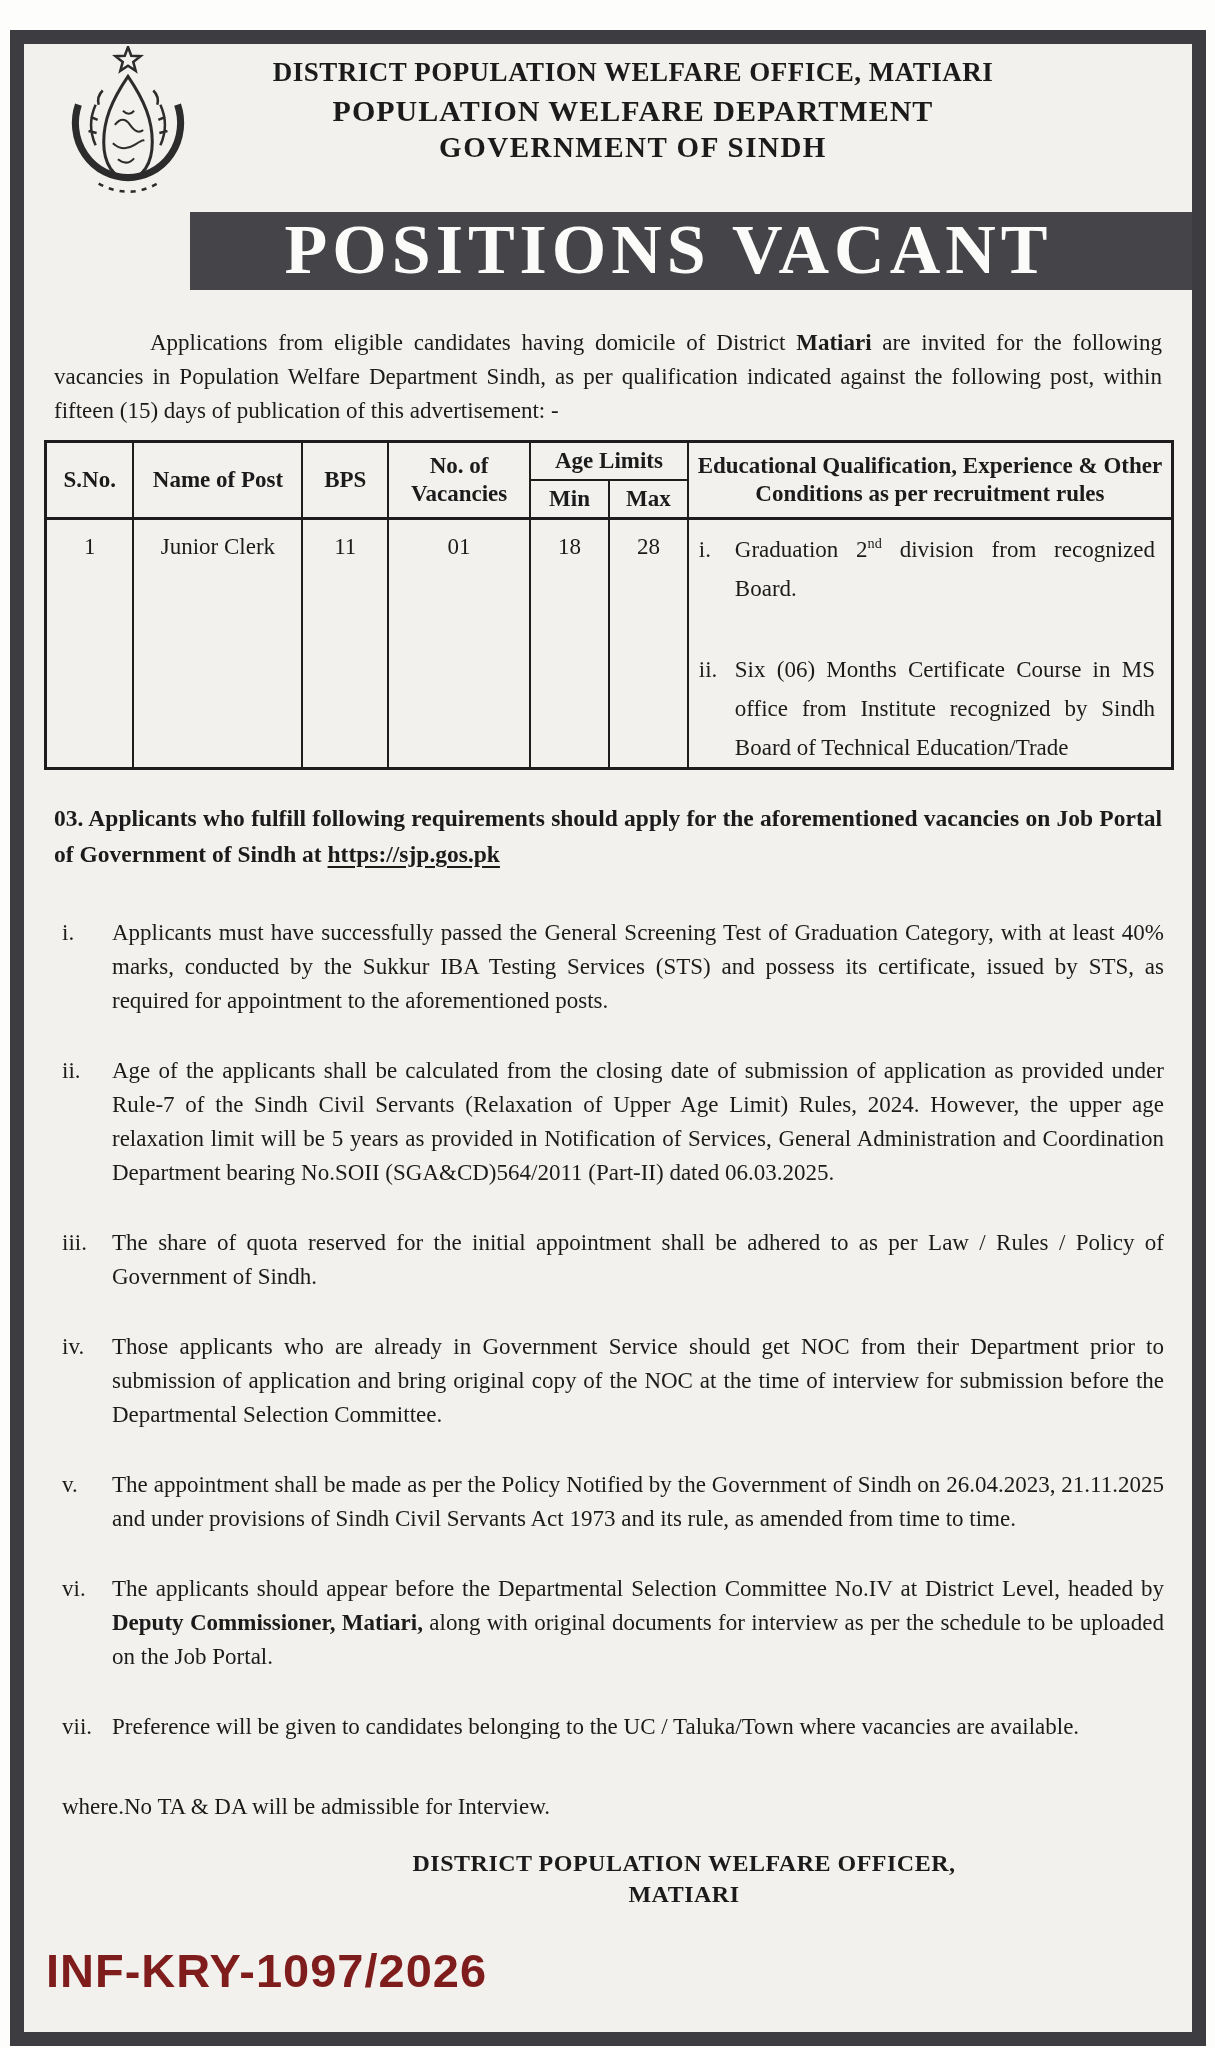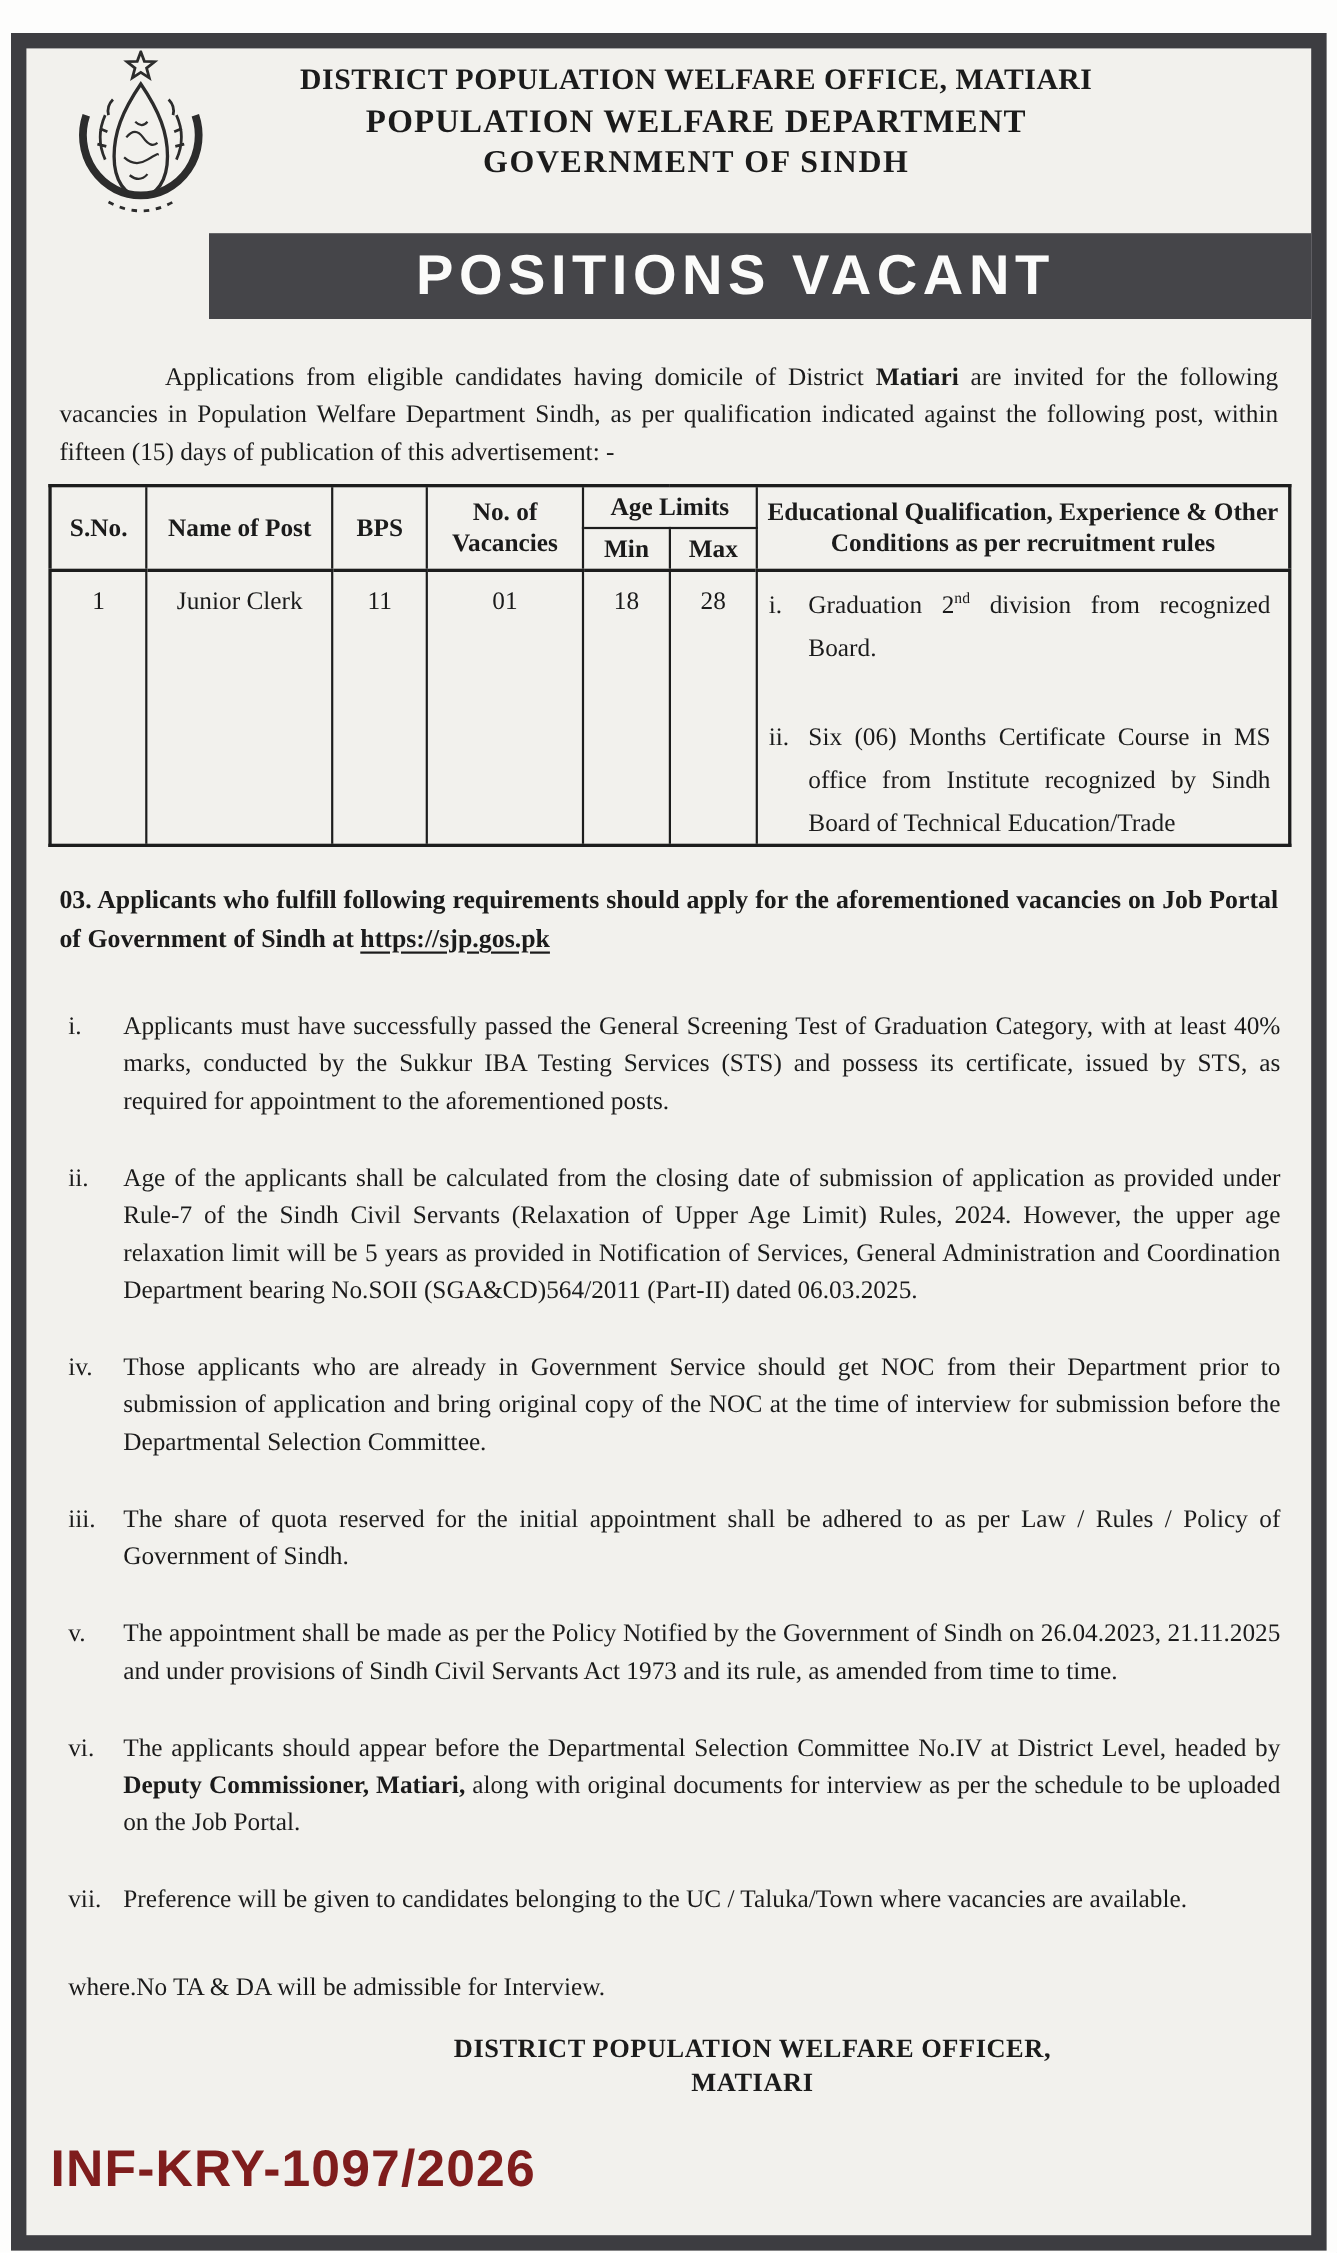--- a/index.html
+++ b/index.html
@@ -26,24 +26,24 @@
   .masthead-text { text-align:center; padding-left:70px; padding-right:20px; }
   .mh-line1 { font-size:27px; font-weight:bold; letter-spacing:.5px; line-height:40px; }
   .mh-line2 { font-size:30px; font-weight:bold; letter-spacing:1px; line-height:37px; }
   .mh-line3 { font-size:29px; font-weight:bold; letter-spacing:1.5px; line-height:37px; }
 
   
   .banner {
     margin-left:166px; margin-top:16px; height:78px;
     background:#454549;
     color:#fbfbfa;
-    font-weight:bold; font-size:51px; letter-spacing:5px;
+    font-weight:bold; font-size:70px; letter-spacing:5px;
     line-height:76px; text-align:center;
     padding-right:45px;
-    font-family:Liberation Sans, sans-serif;
+    font-family:Liberation Serif, serif;
     white-space:nowrap;
   }
 
   
   .intro {
     margin:36px 30px 0 30px;
     font-size:23px; line-height:34px;
     text-align:justify; text-indent:96px;
   }
   .intro b { font-weight:bold; }
@@ -200,26 +200,26 @@
     <div class="notes">
       <div class="note">
         <span class="note-num">i.</span>
         <span class="note-text">Applicants must have successfully passed the General Screening Test of Graduation Category, with at least 40% marks, conducted by the Sukkur IBA Testing Services (STS) and possess its certificate, issued by STS, as required for appointment to the aforementioned posts.</span>
       </div>
       <div class="note">
         <span class="note-num">ii.</span>
         <span class="note-text">Age of the applicants shall be calculated from the closing date of submission of application as provided under Rule-7 of the Sindh Civil Servants (Relaxation of Upper Age Limit) Rules, 2024. However, the upper age relaxation limit will be 5 years as provided in Notification of Services, General Administration and Coordination Department bearing No.SOII (SGA&amp;CD)564/2011 (Part-II) dated 06.03.2025.</span>
       </div>
       <div class="note">
+        <span class="note-num">iii.</span>
+        <span class="note-text">The share of quota reserved for the initial appointment shall be adhered to as per Law / Rules / Policy of Government of Sindh.</span>
+      </div>
+      <div class="note">
         <span class="note-num">iv.</span>
         <span class="note-text">Those applicants who are already in Government Service should get NOC from their Department prior to submission of application and bring original copy of the NOC at the time of interview for submission before the Departmental Selection Committee.</span>
-      </div>
-      <div class="note">
-        <span class="note-num">iii.</span>
-        <span class="note-text">The share of quota reserved for the initial appointment shall be adhered to as per Law / Rules / Policy of Government of Sindh.</span>
       </div>
       <div class="note">
         <span class="note-num">v.</span>
         <span class="note-text">The appointment shall be made as per the Policy Notified by the Government of Sindh on 26.04.2023, 21.11.2025 and under provisions of Sindh Civil Servants Act 1973 and its rule, as amended from time to time.</span>
       </div>
       <div class="note">
         <span class="note-num">vi.</span>
         <span class="note-text"><span>The applicants should appear before the Departmental Selection Committee No.IV at District Level, headed by </span><b>Deputy Commissioner, Matiari,</b><span> along with original documents for interview as per the schedule to be uploaded on the Job Portal.</span></span>
       </div>
       <div class="note gap-lg">

